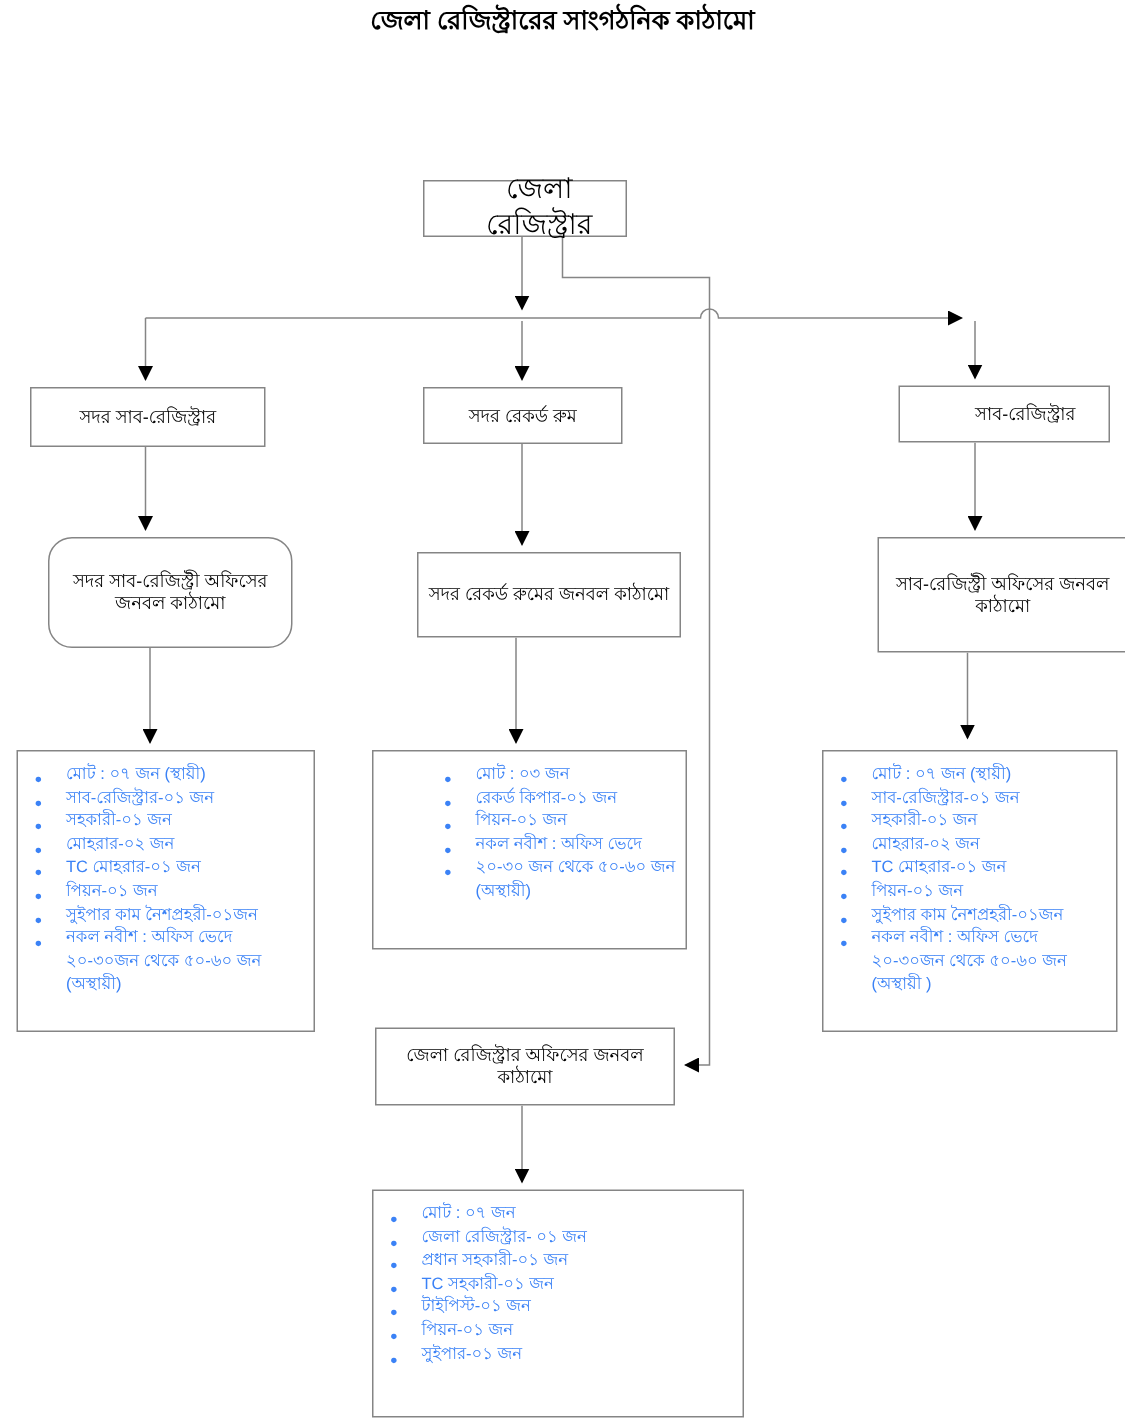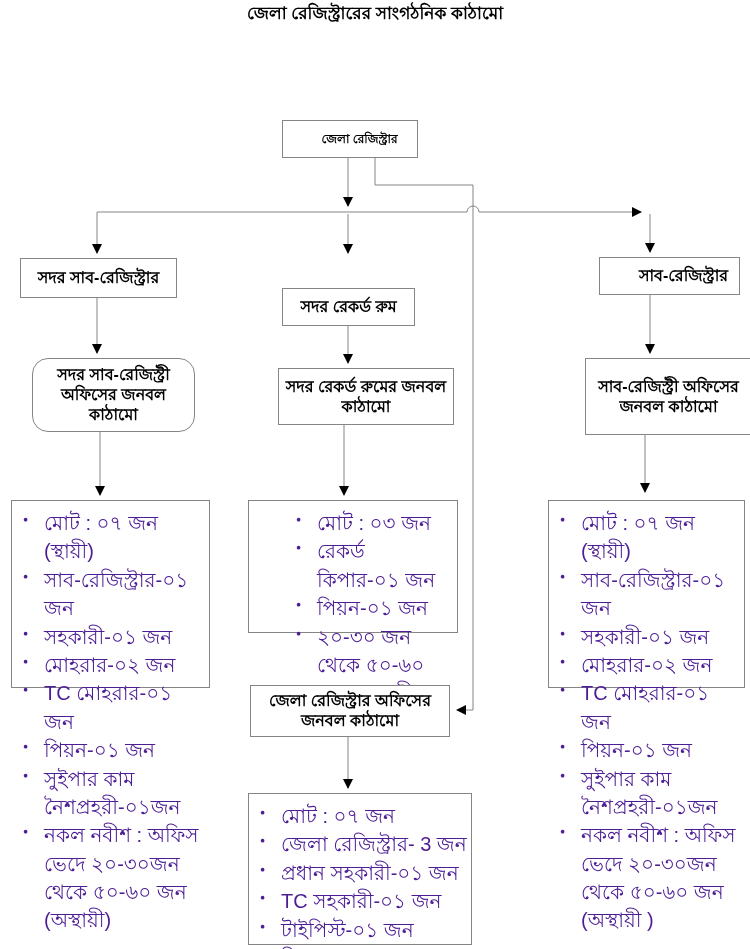--- a/index.html
+++ b/index.html
@@ -15,33 +15,33 @@
   }
   svg.connectors {
     position: absolute; top: 0; left: 0; width: 750px; height: 949px;
     pointer-events: none;
   }
   .node {
     position: absolute; background: #ffffff;
     border: 1px solid #858585;
     display: flex; align-items: center; justify-content: center;
     text-align: center; box-sizing: border-box;
-    font-size: 16px; line-height: 1.25; padding: 2px 4px; font-weight: bold;
+    font-size: 12px; line-height: 1.25; padding: 2px 4px;
   }
-  .node.root { font-size: 12px; font-weight: bold; padding-left: 23px; }
+  .node.root { font-size: 19px; font-weight: normal; padding-left: 23px; }
   .listbox {
     position: absolute; background: #ffffff;
     border: 1px solid #858585; box-sizing: border-box;
   }
   .listbox ul {
     list-style: none; margin: 8px 4px 6px 6px; padding: 0;
   }
   .listbox li {
     position: relative; padding-left: 26px;
-    font-size: 20px; line-height: 1.42; color: #4c1d95;
+    font-size: 11px; line-height: 1.42; color: #3b82f6;
   }
   .listbox li::before {
     content: "●"; position: absolute; left: 5px; top: 0;
     font-size: 8.5px; line-height: 20px;
   }
 </style>
 </head>
 <body>
 
 <div class="page-title">
@@ -79,21 +79,21 @@
   </g>
 </svg>
 
 <div class="node root" style="left:282px; top:120px; width:136px; height:38px;">
   <span>জেলা রেজিস্ট্রার</span>
 </div>
 
 <div class="node" style="left:20px; top:258px; width:157px; height:40px;">
   <span>সদর সাব-রেজিস্ট্রার</span>
 </div>
-<div class="node" style="left:282px; top:258px; width:133px; height:38px;margin-top:30px;">
+<div class="node" style="left:282px; top:258px; width:133px; height:38px;">
   <span>সদর রেকর্ড রুম</span>
 </div>
 <div class="node" style="left:599px; top:257px; width:141px; height:38px;padding-left:32px;">
   <span>সাব-রেজিস্ট্রার</span>
 </div>
 
 <div class="node" style="left:32px; top:358px; width:163px; height:74px;border-radius:16px;">
   <span>সদর সাব-রেজিস্ট্রী অফিসের জনবল কাঠামো</span>
 </div>
 <div class="node" style="left:278px; top:368px; width:176px; height:57px;">
@@ -113,42 +113,43 @@
       <li>পিয়ন-০১ জন</li>
       <li>সুইপার কাম নৈশপ্রহরী-০১জন</li>
       <li>নকল নবীশ : অফিস ভেদে ২০-৩০জন থেকে ৫০-৬০ জন (অস্থায়ী)</li>
     </ul>
 </div>
 <div class="listbox" style="left:248px; top:500px; width:210px; height:133px;padding-left:36px;">
   <ul>
       <li>মোট : ০৩ জন</li>
       <li>রেকর্ড কিপার-০১ জন</li>
       <li>পিয়ন-০১ জন</li>
+      <li>নকল নবীশ : অফিস ভেদে</li>
       <li>২০-৩০ জন থেকে ৫০-৬০ জন (অস্থায়ী)</li>
     </ul>
 </div>
 <div class="listbox" style="left:548px; top:500px; width:197px; height:188px;">
   <ul>
       <li>মোট : ০৭ জন (স্থায়ী)</li>
       <li>সাব-রেজিস্ট্রার-০১ জন</li>
       <li>সহকারী-০১ জন</li>
       <li>মোহরার-০২ জন</li>
       <li>TC মোহরার-০১ জন</li>
       <li>পিয়ন-০১ জন</li>
       <li>সুইপার কাম নৈশপ্রহরী-০১জন</li>
       <li>নকল নবীশ : অফিস ভেদে ২০-৩০জন থেকে ৫০-৬০ জন (অস্থায়ী )</li>
     </ul>
 </div>
 
 <div class="node" style="left:250px; top:685px; width:200px; height:52px;">
   <span>জেলা রেজিস্ট্রার অফিসের জনবল কাঠামো</span>
 </div>
-<div class="listbox" style="left:248px; top:793px; width:224px; height:152px;">
+<div class="listbox" style="left:248px; top:793px; width:248px; height:152px;">
   <ul>
       <li>মোট : ০৭ জন</li>
-      <li>জেলা রেজিস্ট্রার- 3 জন</li>
+      <li>জেলা রেজিস্ট্রার- ০১ জন</li>
       <li>প্রধান সহকারী-০১ জন</li>
       <li>TC সহকারী-০১ জন</li>
       <li>টাইপিস্ট-০১ জন</li>
       <li>পিয়ন-০১ জন</li>
       <li>সুইপার-০১ জন</li>
     </ul>
 </div>
 
 </body></html>

